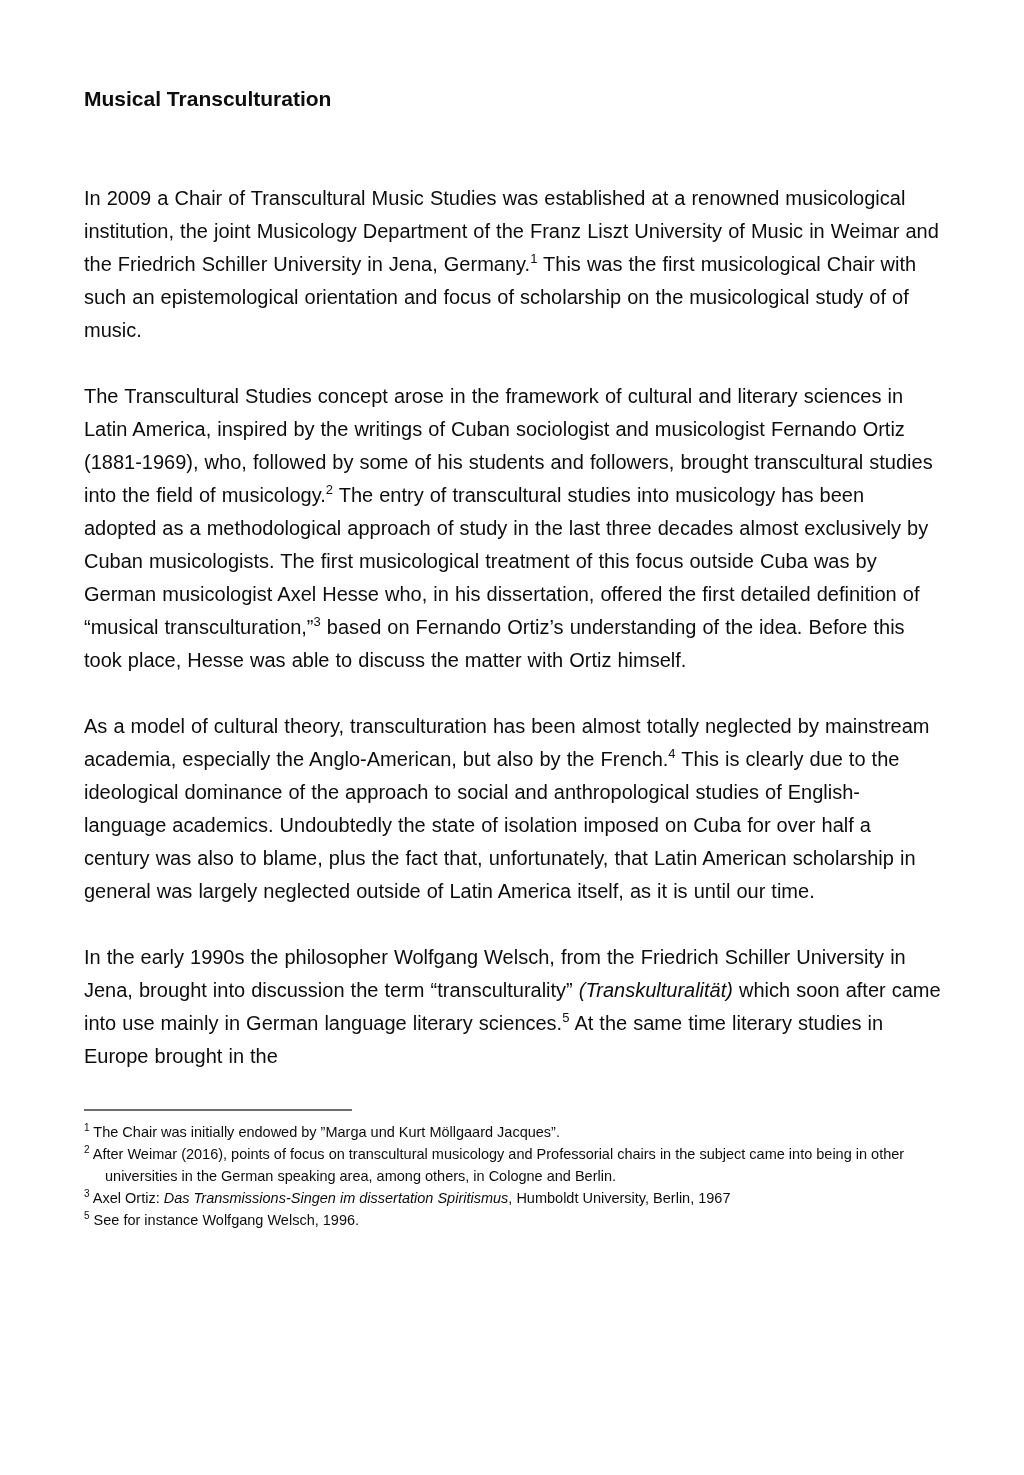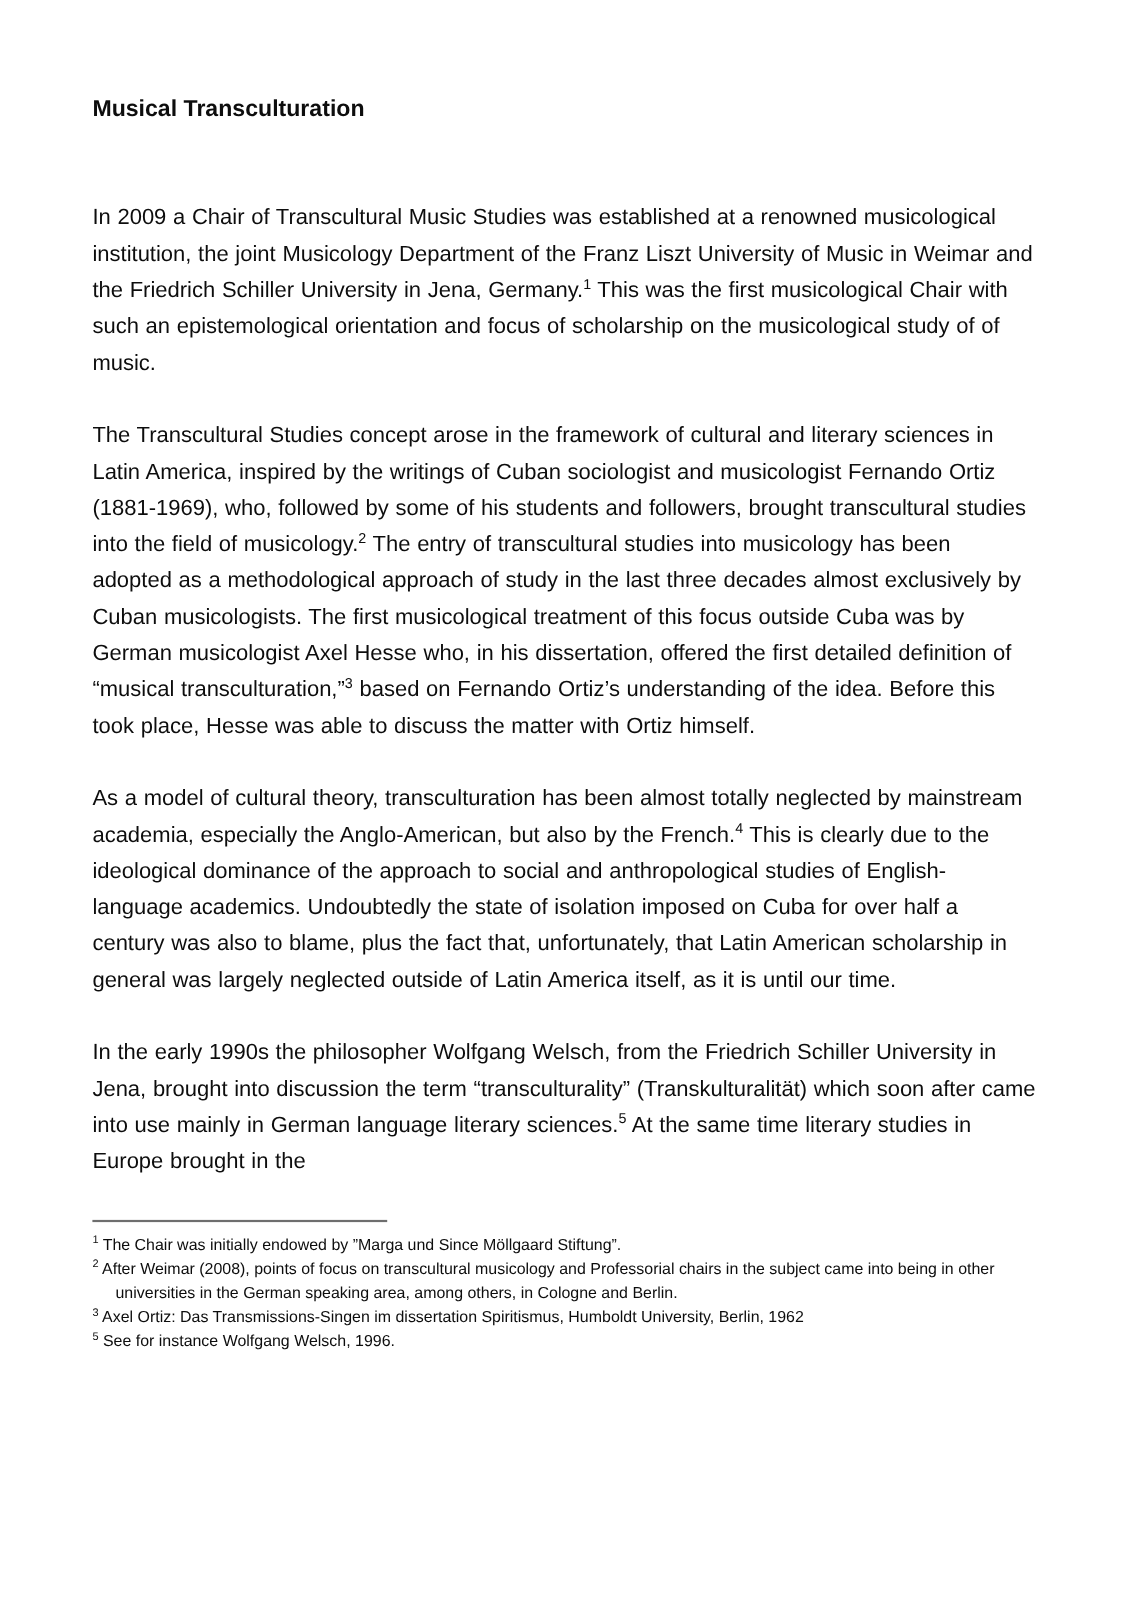--- a/index.html
+++ b/index.html
@@ -26,21 +26,21 @@
     font-size: 20px;
     line-height: 33px;
     margin: 0 0 33px 0;
     word-spacing: 0.5px;
   }
   .para sup, .fn sup {
     line-height: 0;
     vertical-align: super;
   }
   .para sup { font-size: 13px; }
-  .it { }
+  .it { font-style: italic; }
   .fn-sep {
     width: 268px;
     border: none;
     border-top: 2px solid #6e6e6e;
     margin: 36px 0 10px 0;
   }
   .footnotes {
     font-size: 14.5px;
     line-height: 22px;
   }
@@ -61,19 +61,19 @@
     <div id="paragraphs">
         <p class="para"><span>In 2009 a Chair of Transcultural Music Studies was established at a renowned musicological institution, the joint Musicology Department of the Franz Liszt University of Music in Weimar and the Friedrich Schiller University in Jena, Germany.</span><sup>1</sup><span> This was the first musicological Chair with such an epistemological orientation and focus of scholarship on the musicological study of of music.</span></p>
         <p class="para"><span>The Transcultural Studies concept arose in the framework of cultural and literary sciences in Latin America, inspired by the writings of Cuban sociologist and musicologist Fernando Ortiz (1881-1969), who, followed by some of his students and followers, brought transcultural studies into the field of musicology.</span><sup>2</sup><span> The entry of transcultural studies into musicology has been adopted as a methodological approach of study in the last three decades almost exclusively by Cuban musicologists. The first musicological treatment of this focus outside Cuba was by German musicologist Axel Hesse who, in his dissertation, offered the first detailed definition of “musical transculturation,”</span><sup>3</sup><span> based on Fernando Ortiz’s understanding of the idea. Before this took place, Hesse was able to discuss the matter with Ortiz himself.</span></p>
         <p class="para"><span>As a model of cultural theory, transculturation has been almost totally neglected by mainstream academia, especially the Anglo-American, but also by the French.</span><sup>4</sup><span> This is clearly due to the ideological dominance of the approach to social and anthropological studies of English-language academics. Undoubtedly the state of isolation imposed on Cuba for over half a century was also to blame, plus the fact that, unfortunately, that Latin American scholarship in general was largely neglected outside of Latin America itself, as it is until our time.</span></p>
         <p class="para"><span>In the early 1990s the philosopher Wolfgang Welsch, from the Friedrich Schiller University in Jena, brought into discussion the term “transculturality” </span><span class="it">(Transkulturalität)</span><span> which soon after came into use mainly in German language literary sciences.</span><sup>5</sup><span> At the same time literary studies in Europe brought in the</span></p>
       </div>
 
     <hr class="fn-sep">
 
     <div id="footnotes" class="footnotes">
-        <p class="fn"><sup>1</sup><span> The Chair was initially endowed by ”Marga und Since Möllgaard Stiftung”.</span></p>
-        <p class="fn"><sup>2</sup><span> After Weimar (2008), points of focus on transcultural musicology and Professorial chairs in the subject came into being in other universities in the German speaking area, among others, in Cologne and Berlin.</span></p>
-        <p class="fn"><sup>3</sup><span> Axel Ortiz: </span><span class="it">Das Transmissions-Singen im dissertation Spiritismus</span><span>, Humboldt University, Berlin, 1962</span></p>
+        <p class="fn"><sup>1</sup><span> The Chair was initially endowed by ”Marga und Kurt Möllgaard Jacques”.</span></p>
+        <p class="fn"><sup>2</sup><span> After Weimar (2016), points of focus on transcultural musicology and Professorial chairs in the subject came into being in other universities in the German speaking area, among others, in Cologne and Berlin.</span></p>
+        <p class="fn"><sup>3</sup><span> Axel Ortiz: </span><span class="it">Das Transmissions-Singen im dissertation Spiritismus</span><span>, Humboldt University, Berlin, 1967</span></p>
         <p class="fn"><sup>5</sup><span> See for instance Wolfgang Welsch, 1996.</span></p>
       </div>
   </div>
 </div>
 
 </body></html>

